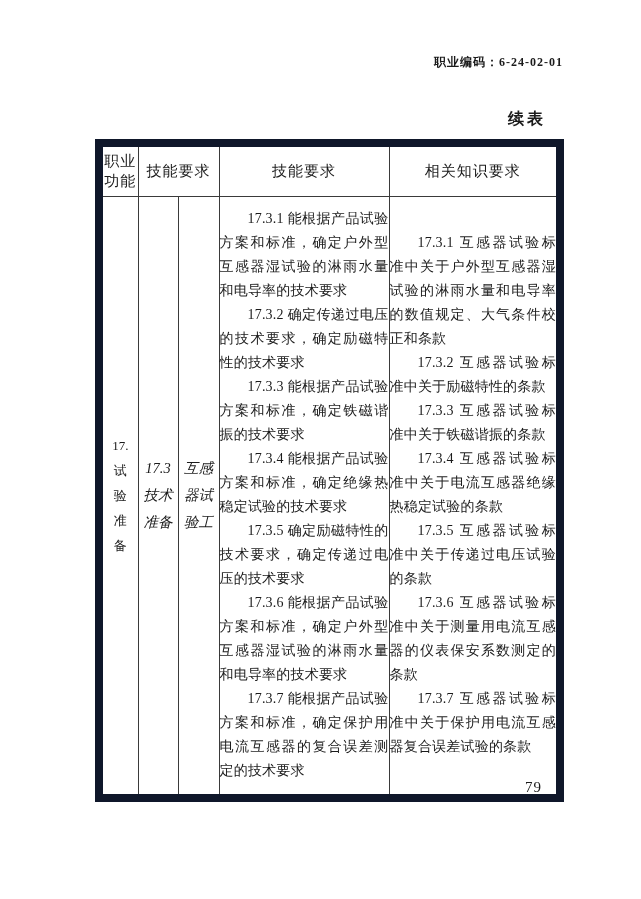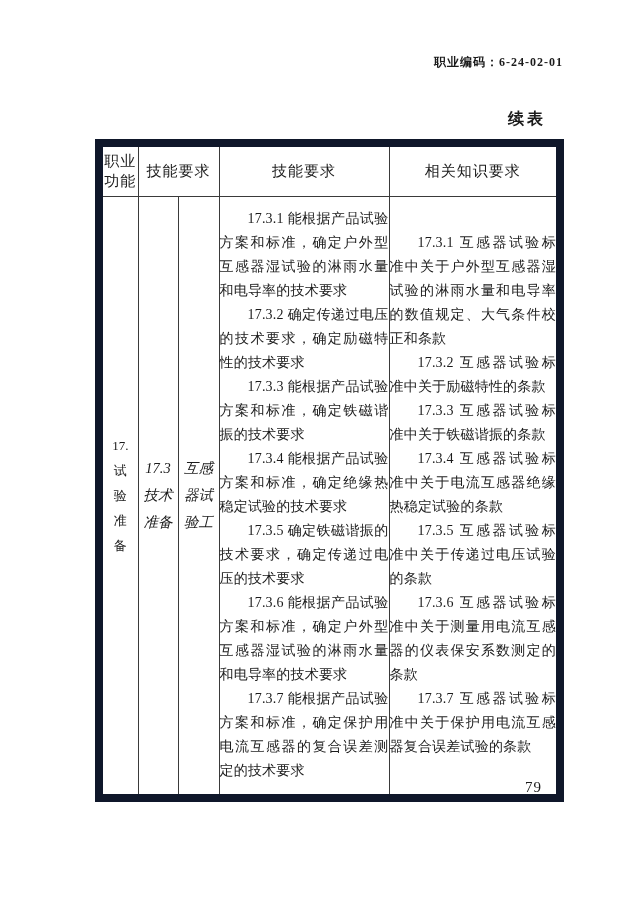--- a/index.html
+++ b/index.html
@@ -92,21 +92,21 @@
 技术
 准备</td>
         <td class="cell-worker">互感
 器试
 验工</td>
         <td class="cell-skills">
           <p>17.3.1 能根据产品试验方案和标准，确定户外型互感器湿试验的淋雨水量和电导率的技术要求</p>
           <p>17.3.2 确定传递过电压的技术要求，确定励磁特性的技术要求</p>
           <p>17.3.3 能根据产品试验方案和标准，确定铁磁谐振的技术要求</p>
           <p>17.3.4 能根据产品试验方案和标准，确定绝缘热稳定试验的技术要求</p>
-          <p>17.3.5 确定铁磁谐振的技术要求，确定传递过电压的技术要求</p>
+          <p>17.3.5 确定励磁特性的技术要求，确定传递过电压的技术要求</p>
           <p>17.3.6 能根据产品试验方案和标准，确定户外型互感器湿试验的淋雨水量和电导率的技术要求</p>
           <p>17.3.7 能根据产品试验方案和标准，确定保护用电流互感器的复合误差测定的技术要求</p>
         </td>
         <td class="cell-knowledge">
           <p>17.3.1 互感器试验标准中关于户外型互感器湿试验的淋雨水量和电导率的数值规定、大气条件校正和条款</p>
           <p>17.3.2 互感器试验标准中关于励磁特性的条款</p>
           <p>17.3.3 互感器试验标准中关于铁磁谐振的条款</p>
           <p>17.3.4 互感器试验标准中关于电流互感器绝缘热稳定试验的条款</p>
           <p>17.3.5 互感器试验标准中关于传递过电压试验的条款</p>
           <p>17.3.6 互感器试验标准中关于测量用电流互感器的仪表保安系数测定的条款</p>

